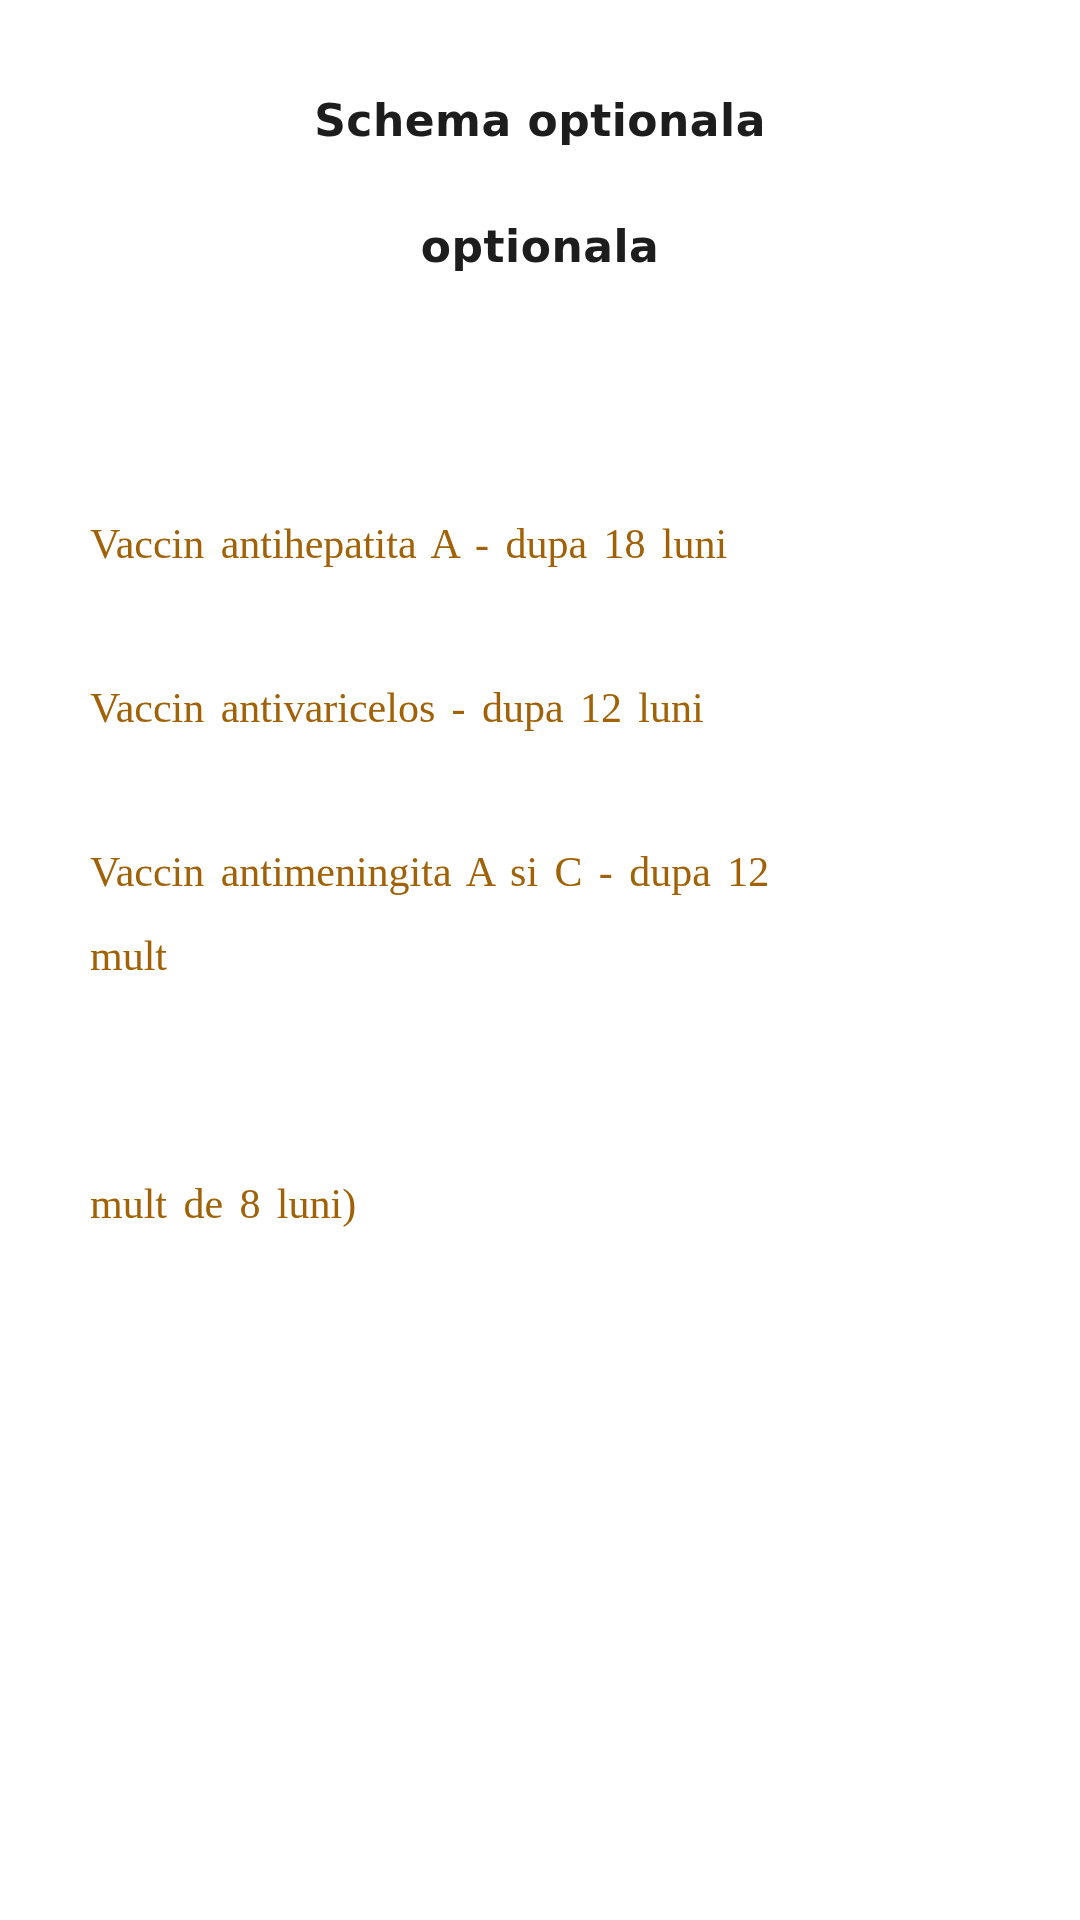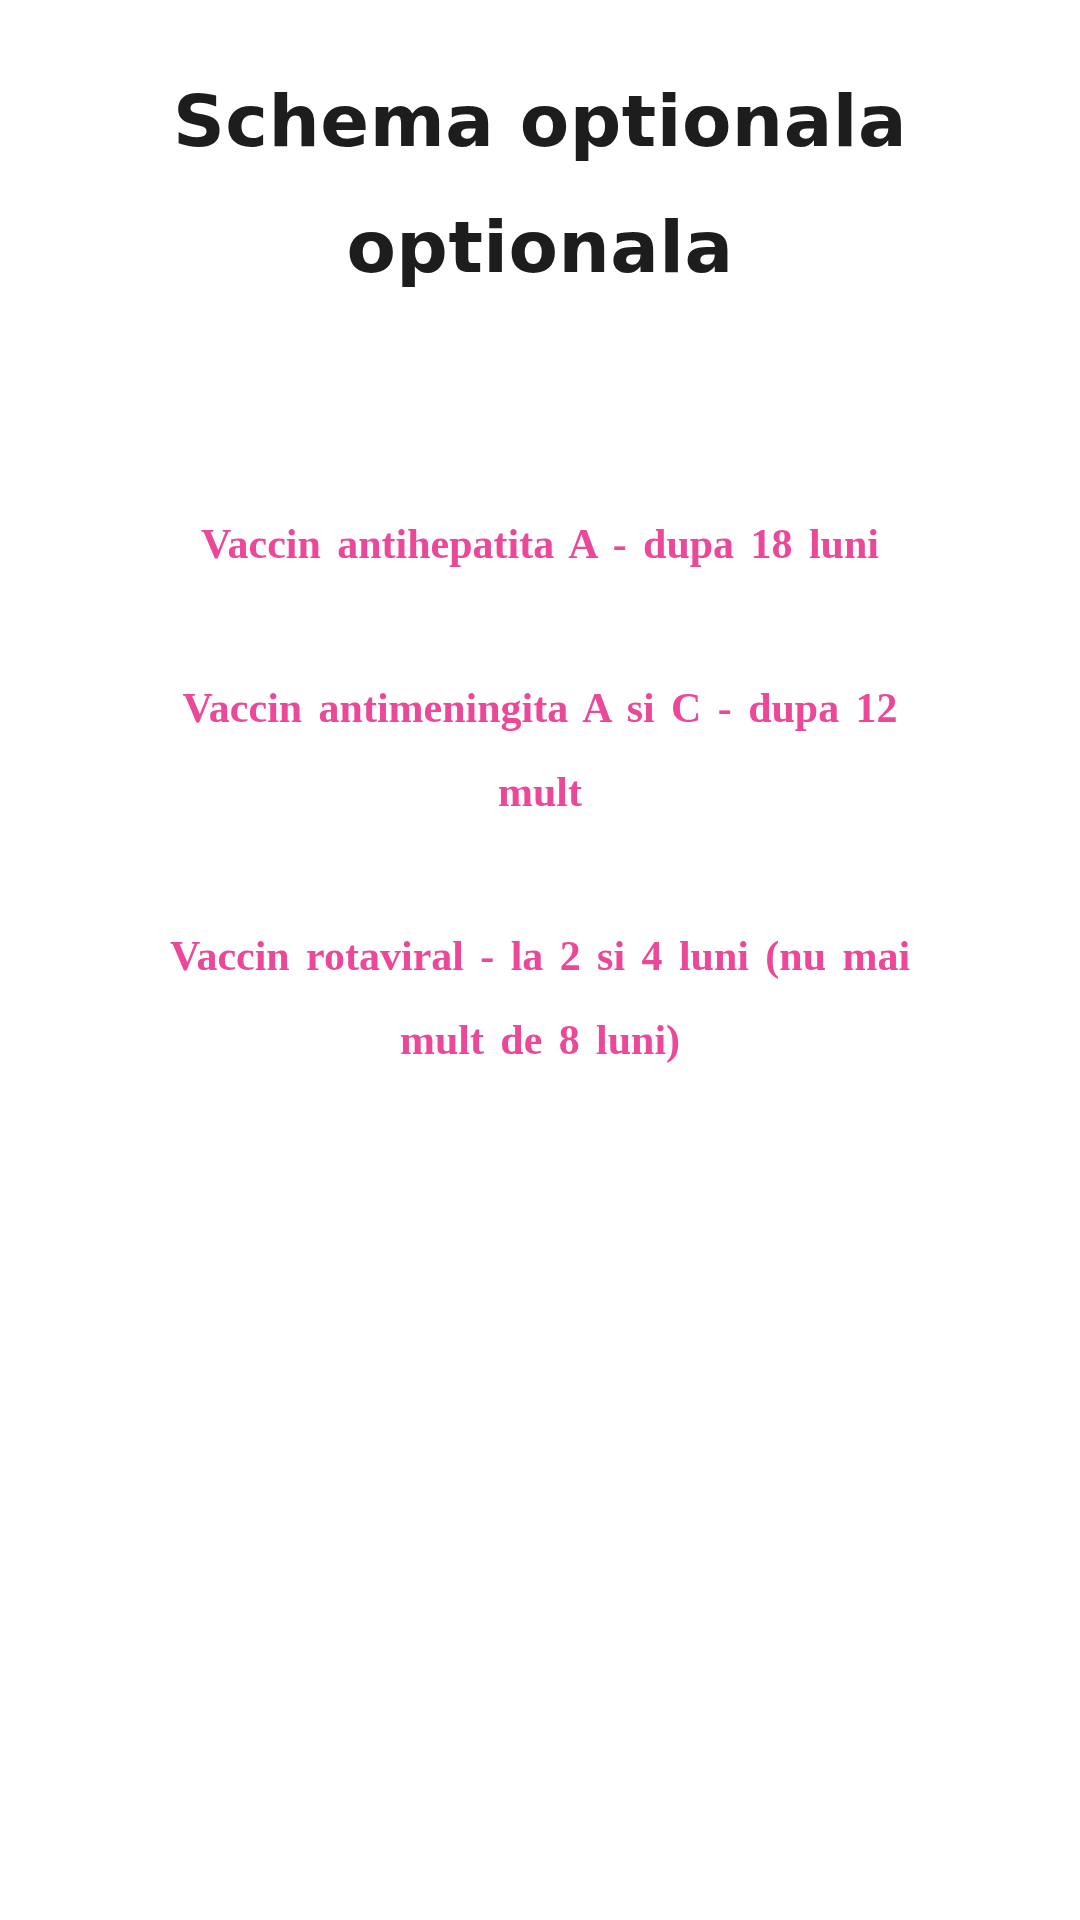--- a/index.html
+++ b/index.html
@@ -14,41 +14,41 @@
     height: 1920px;
     margin: 0 auto;
     background: #ffffff;
     overflow: hidden;
   }
   .title {
     margin: 58px auto 0;
     text-align: center;
     font-family: "DejaVu Sans", "Liberation Sans", sans-serif;
     font-weight: 600;
-    font-size: 72px;
+    font-size: 44px;
     line-height: 126px;
     letter-spacing: 0.5px;
     color: #1d1d1d;
   }
   .title .line {
     white-space: nowrap;
   }
   .vaccine-list {
     margin-top: 192px;
   }
   .vaccine-item {
     margin: 0 auto 80px;
     max-width: 900px;
-    text-align: center;
+    text-align: left;
     font-family: "Liberation Serif", "DejaVu Serif", serif;
-    font-weight: 700;
+    font-weight: 400;
     font-size: 42px;
     line-height: 84px;
     word-spacing: 0.14em;
-    color: #ec4899;
+    color: #a16207;
   }
   .vaccine-item .line {
     white-space: nowrap;
   }
 </style>
 </head>
 <body>
 
 <div class="screen">
 
@@ -56,29 +56,32 @@
     <div class="line">Schema optionala</div>
     <div class="line">optionala</div>
   </h1>
 
   <div class="vaccine-list">
 
     <p class="vaccine-item">
       <span class="line">Vaccin antihepatita A - dupa 18 luni</span>
     </p>
 
+    <p class="vaccine-item">
+      <span class="line">Vaccin antivaricelos - dupa 12 luni</span>
+    </p>
 
     <p class="vaccine-item">
       <span class="line">Vaccin antimeningita A si C - dupa 12</span><br>
       <span class="line">mult</span>
     </p>
 
 
     <p class="vaccine-item">
-      <span class="line">Vaccin rotaviral - la 2 si 4 luni (nu mai</span><br>
+      <br>
       <span class="line">mult de 8 luni)</span>
     </p>
 
     <p class="vaccine-item">
       <br>
     </p>
 
   </div>
 
 </div>

